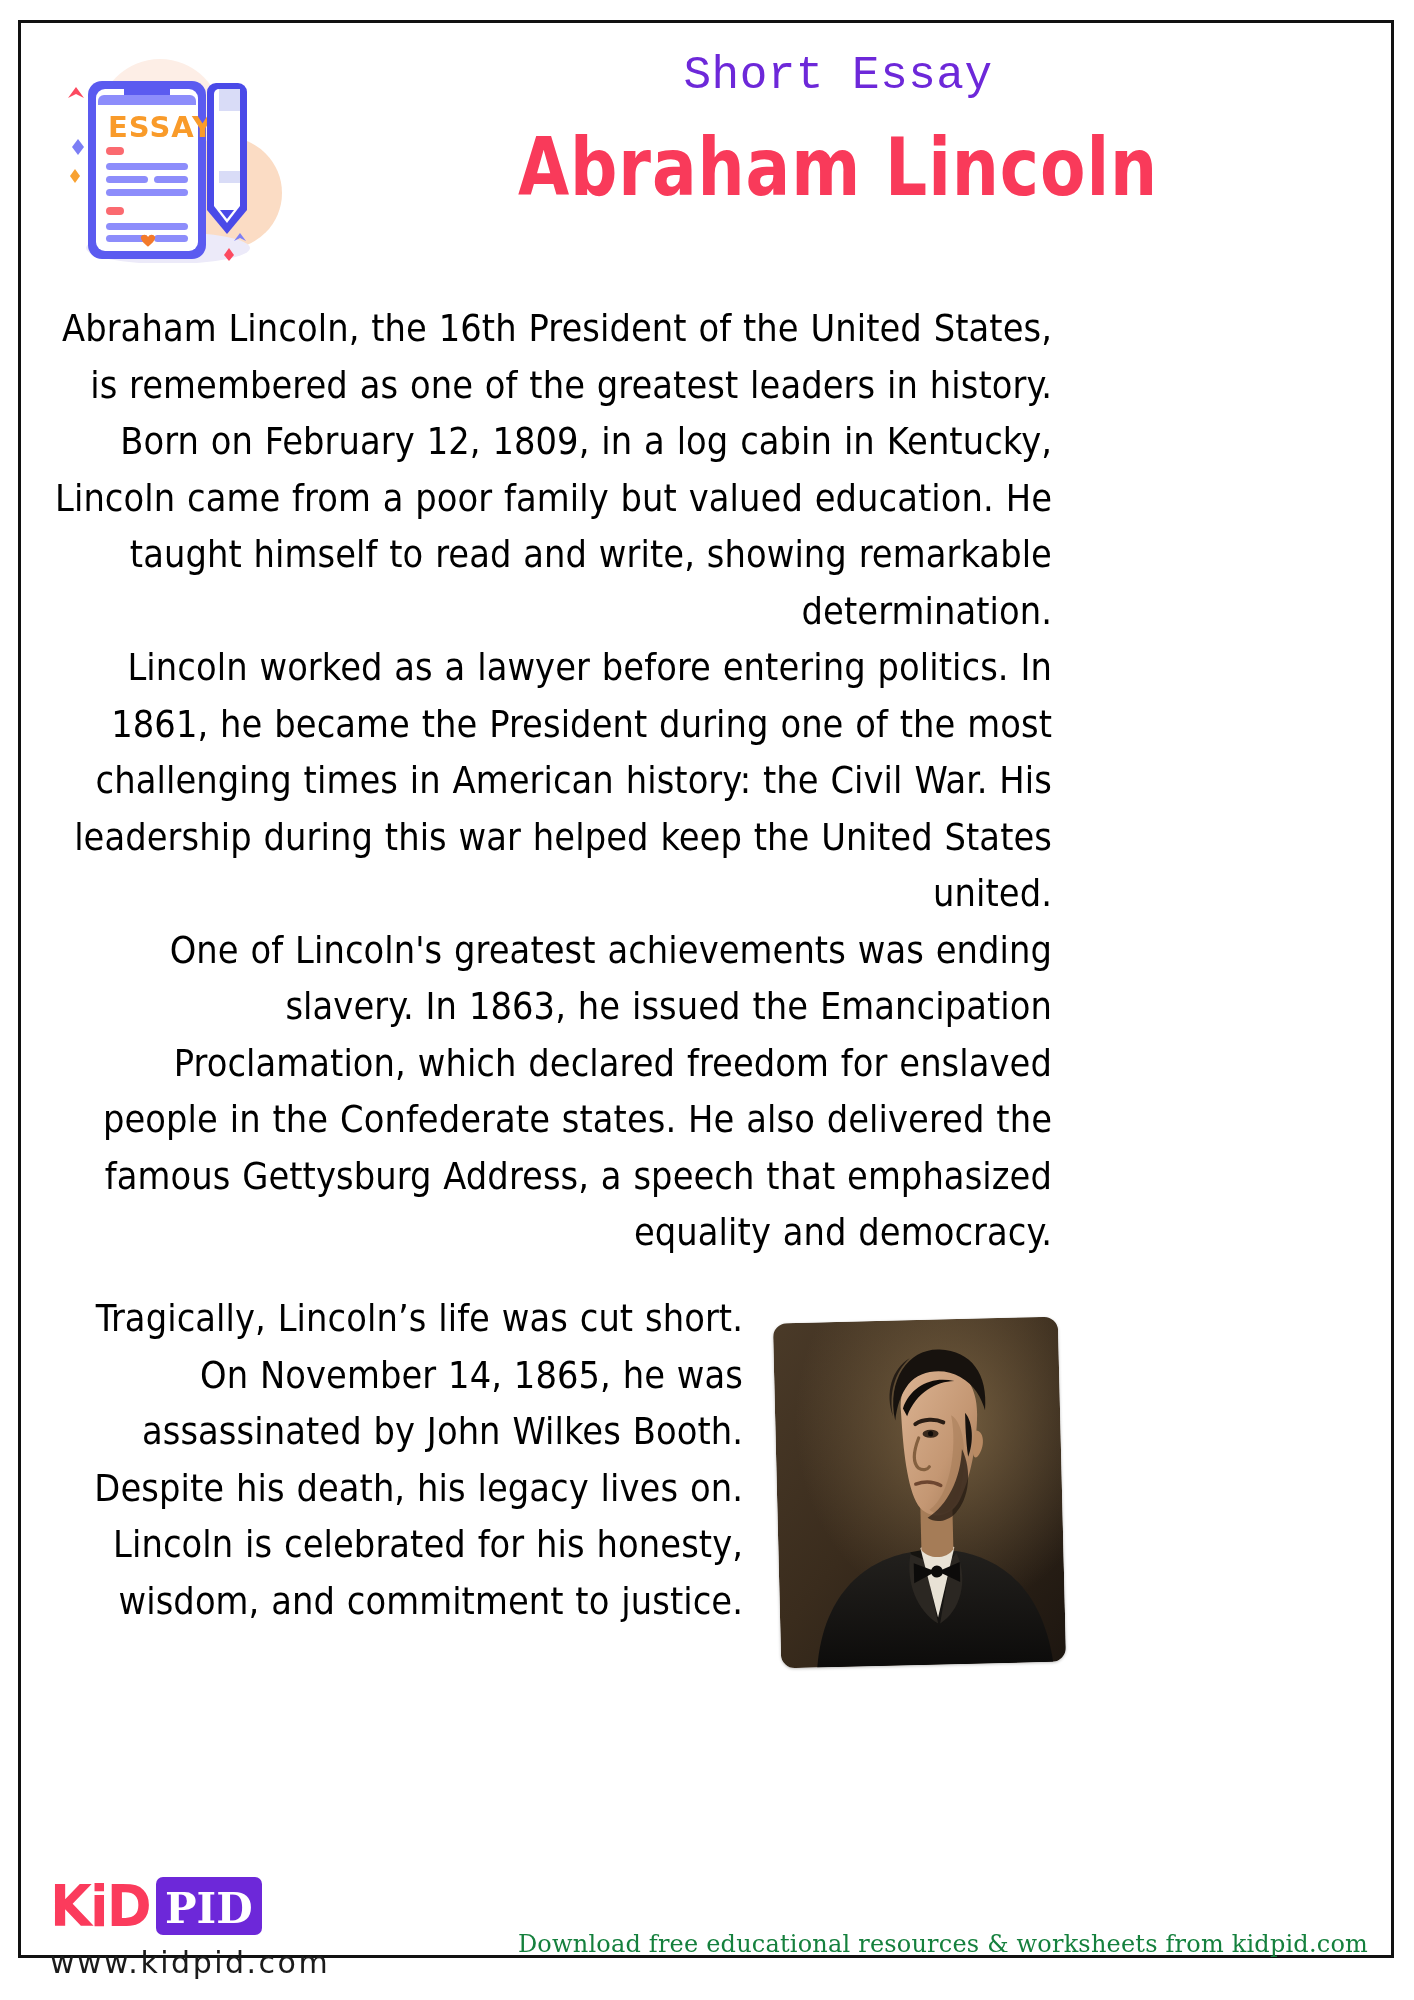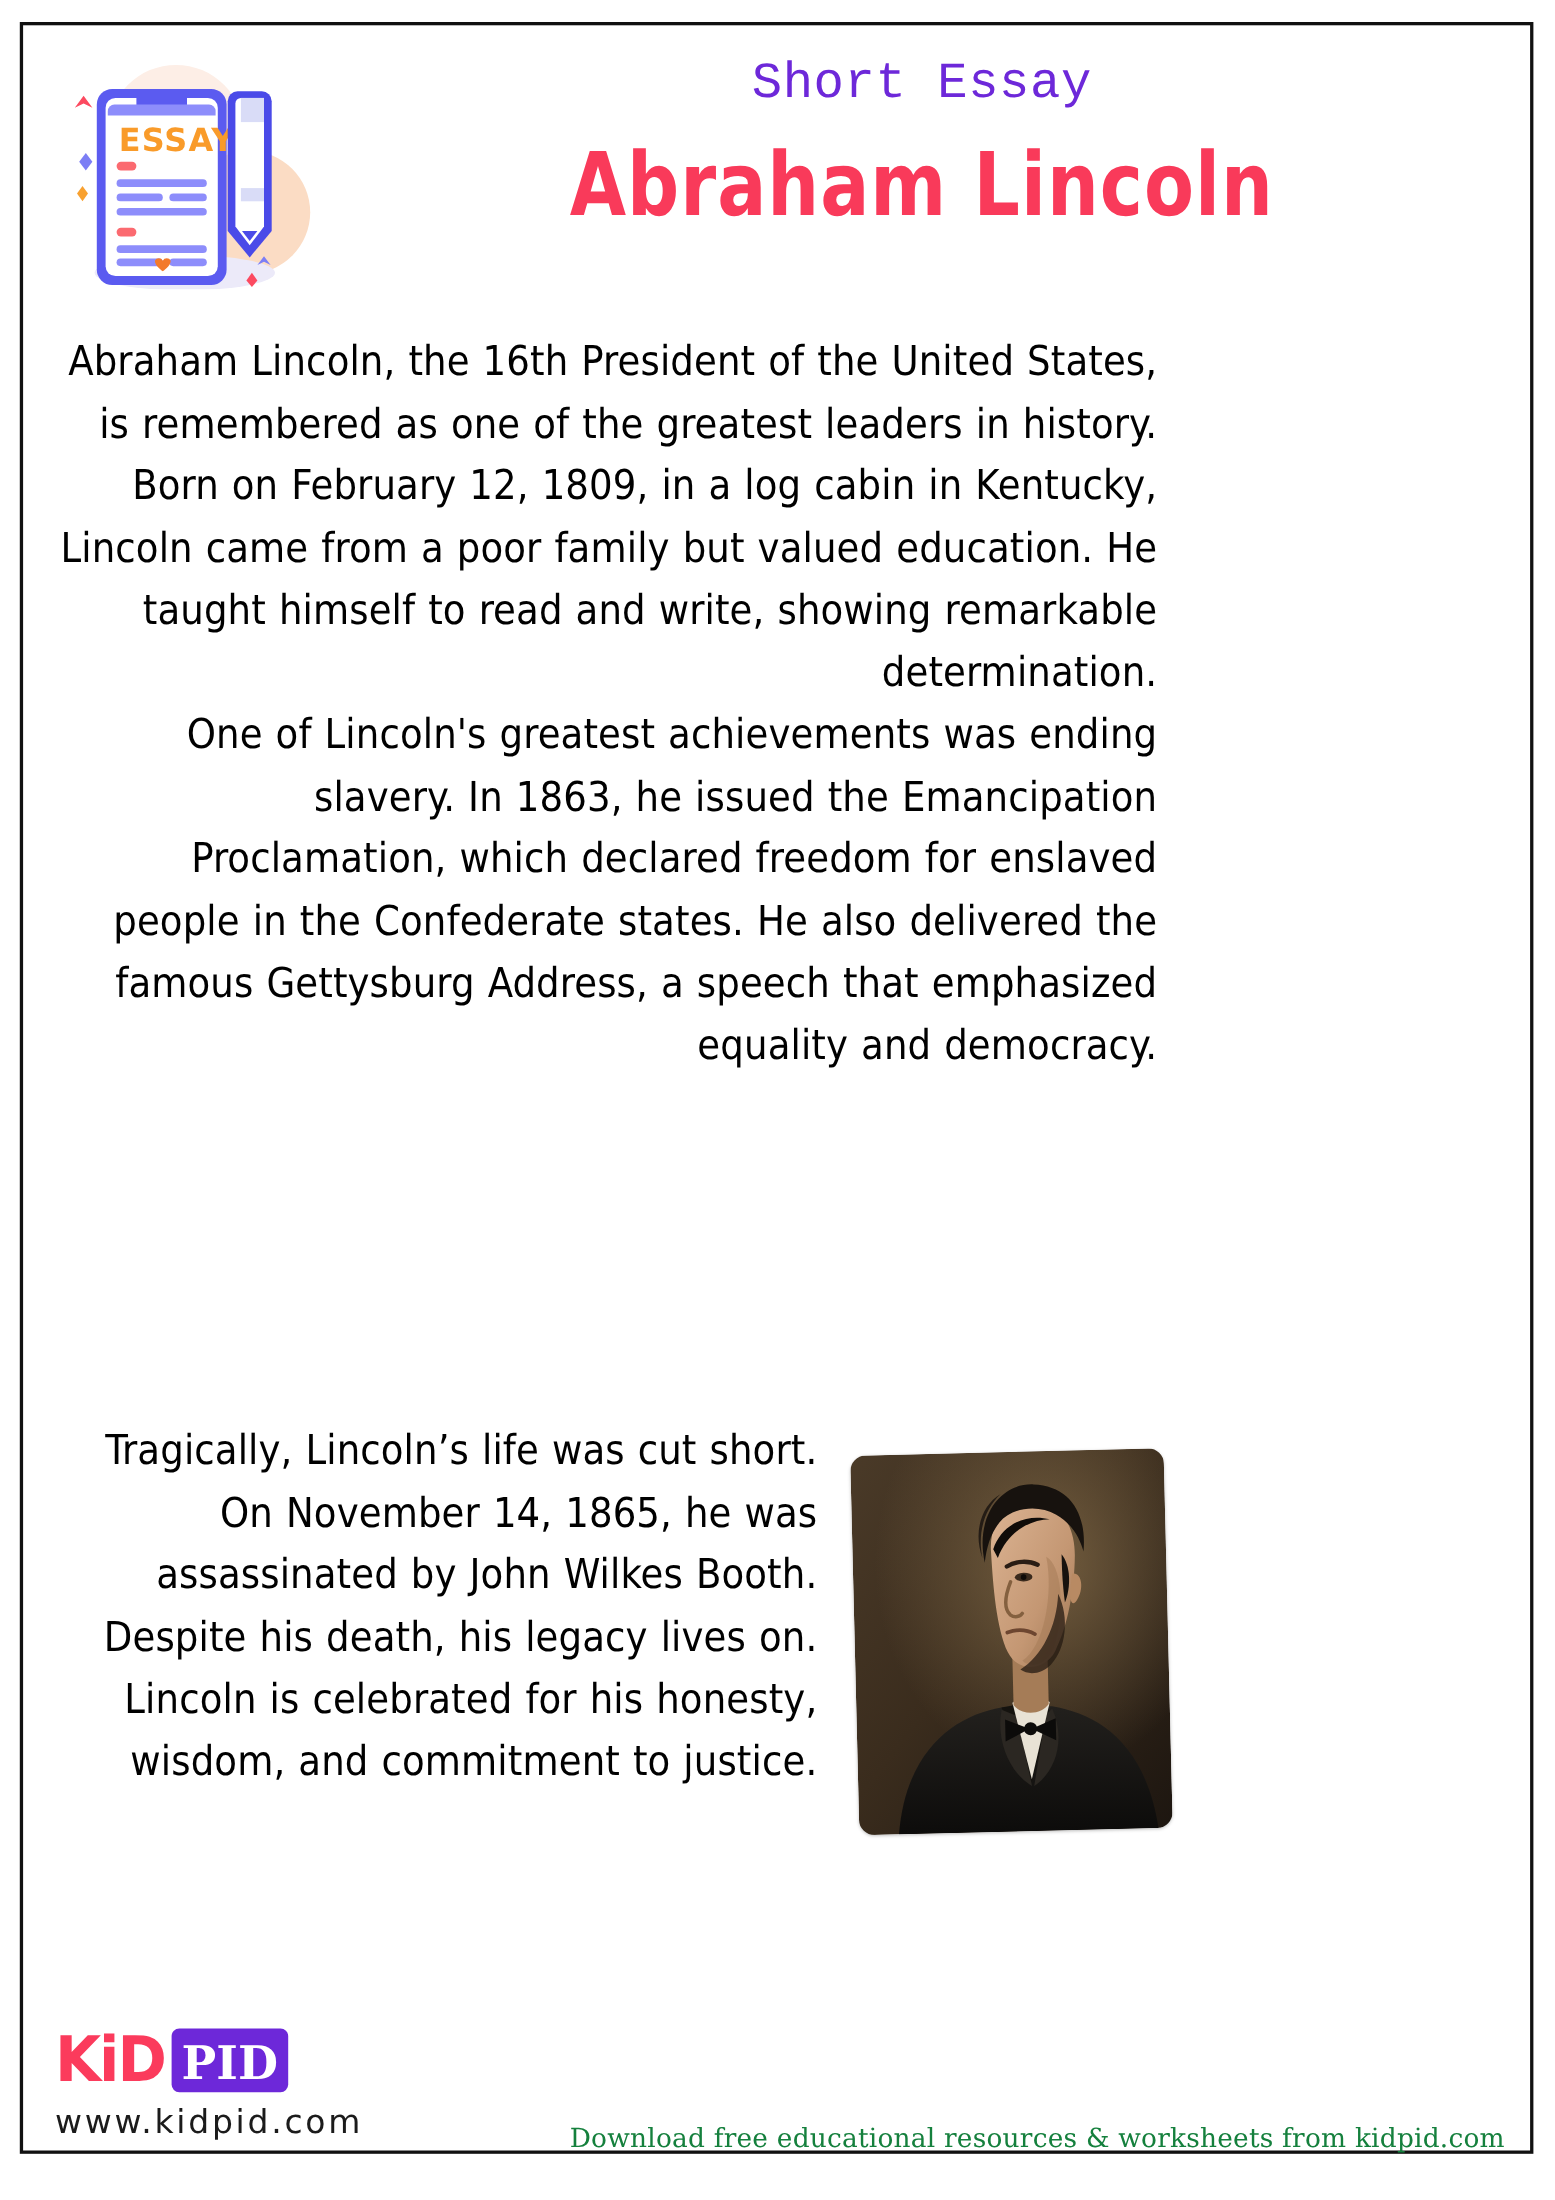--- a/index.html
+++ b/index.html
@@ -128,21 +128,21 @@
   .footer {
     position: absolute;
     left: 18px;
     bottom: 20px;
     width: 1376px;
     height: 150px;
   }
   .kidpid-logo {
     position: absolute;
     left: 32px;
-    top: 12px;
+    top: 45px;
     width: 250px;
   }
   .kidpid-wordmark {
     display: flex;
     align-items: center;
     height: 62px;
   }
   .kid-part {
     font-family: "DejaVu Sans", sans-serif;
     font-weight: 700;
@@ -239,20 +239,21 @@
     </div>
 
     <div class="header-texts">
       <div class="short-essay">Short Essay</div>
       <div class="essay-title">Abraham Lincoln</div>
     </div>
   </div>
 
   <div class="essay-body">
     <p class="para">Abraham Lincoln, the 16th President of the United States, is remembered as one of the greatest leaders in history. Born on February 12, 1809, in a log cabin in Kentucky, Lincoln came from a poor family but valued education. He taught himself to read and write, showing remarkable determination.</p>
+    <p class="para">Lincoln worked as a lawyer before entering politics. In 1861, he became the President during one of the most challenging times in American history: the Civil War. His leadership during this war helped keep the United States united.</p>
     <p class="para">One of Lincoln's greatest achievements was ending slavery. In 1863, he issued the Emancipation Proclamation, which declared freedom for enslaved people in the Confederate states. He also delivered the famous Gettysburg Address, a speech that emphasized equality and democracy.</p>
   </div>
 
   <div class="last-block">
     <div class="portrait-float">
       <div class="portrait">
         <svg viewBox="0 0 285 345" xmlns="http://www.w3.org/2000/svg">
           <defs>
             <linearGradient id="bgGrad" x1="0" y1="0" x2="1" y2="1">
               <stop offset="0%" stop-color="#4a3a28"></stop>

